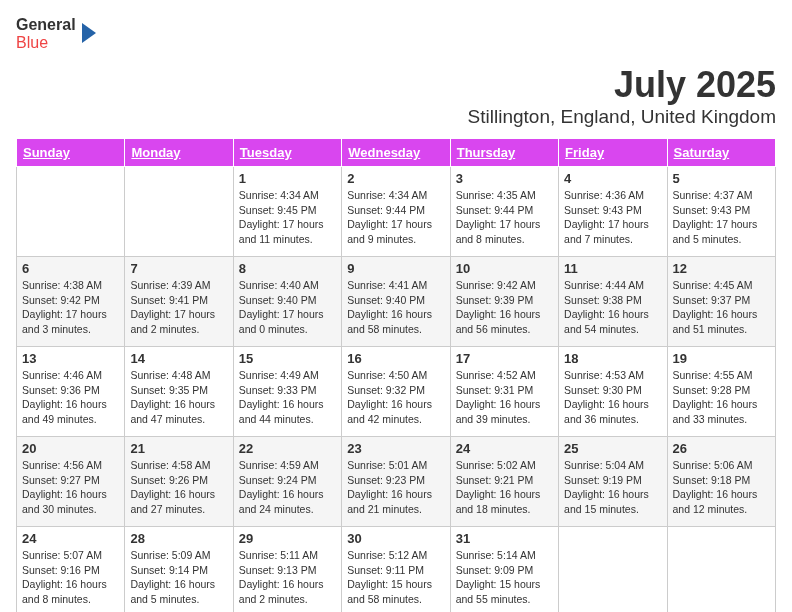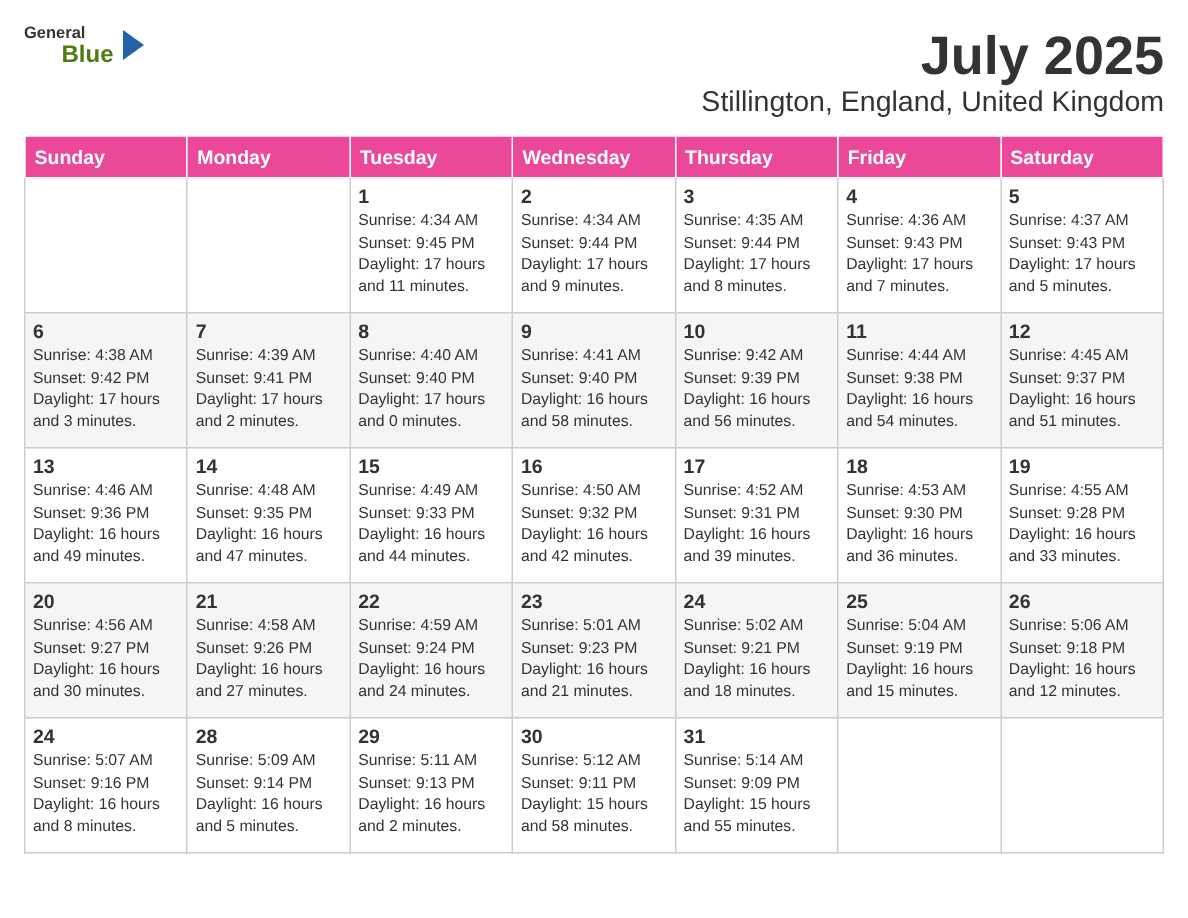--- a/index.html
+++ b/index.html
@@ -21,20 +21,21 @@
       align-items: center;
       gap: 4px;
     }
     .title-block {
       text-align: right;
     }
     .month-title {
       font-size: 36px;
       font-weight: bold;
       color: #333;
+      margin-top: 48px;
     }
     .location {
       font-size: 19px;
       color: #333;
     }
     .calendar {
       width: 100%;
       border-collapse: collapse;
       font-size: 11px;
     }
@@ -62,21 +63,21 @@
       margin-bottom: 2px;
     }
     .day-info {
       font-size: 10.5px;
       line-height: 1.4;
       color: #333;
     }
     .empty { background: #f9f9f9; }
     tr:nth-child(even) td { background: #f5f5f5; }
     tr:nth-child(odd) td { background: #fff; }
-    .calendar thead tr th { background: #ec4899; }
+    .calendar thead tr th { background: #d946ef; text-decoration: underline; }
   </style>
 </head>
 <body>
 
 <div class="header">
   <div class="logo">
   <div class="logo-wrapper">
     <div class="logo-text-block">
       <span class="logo-text-general-line">General</span>
       <span class="logo-text-blue-line">Blue</span>
@@ -315,31 +316,30 @@
   .logo-wrapper {
     display: flex;
     align-items: center;
   }
   .logo-text-block {
     display: flex;
     flex-direction: column;
     line-height: 1.1;
   }
   .logo-text-general-line {
-    font-size: 11px;
+    font-size: 16px;
     font-weight: bold;
     color: #333;
     font-family: Arial, sans-serif;
   }
   .logo-text-blue-line {
     font-size: 16px;
-    font-weight: bold;
-    color: #4d7c0f;
+    font-weight: normal;
+    color: #ef4444;
     font-family: Arial, sans-serif;
-    margin-left: 25px;
   }
   .logo-triangle {
     width: 0;
     height: 0;
     border-left: 10px solid transparent;
     border-right: 10px solid transparent;
     border-bottom: 14px solid #2563a8;
     margin-left: 3px;
     margin-bottom: 2px;
     transform: rotate(90deg);

